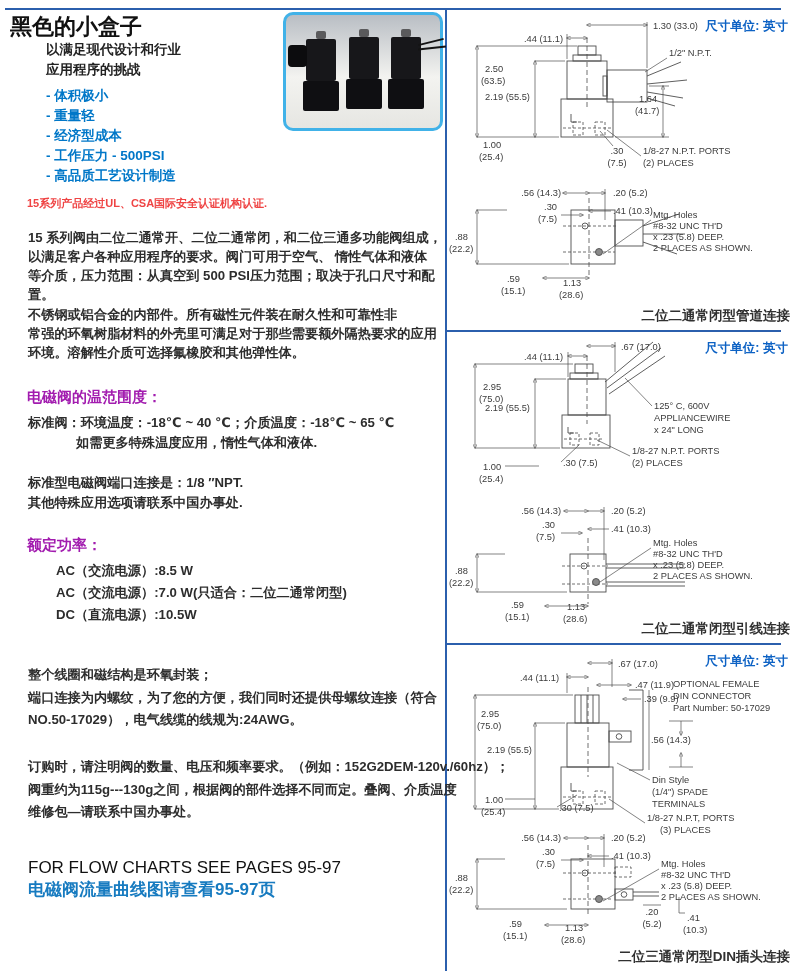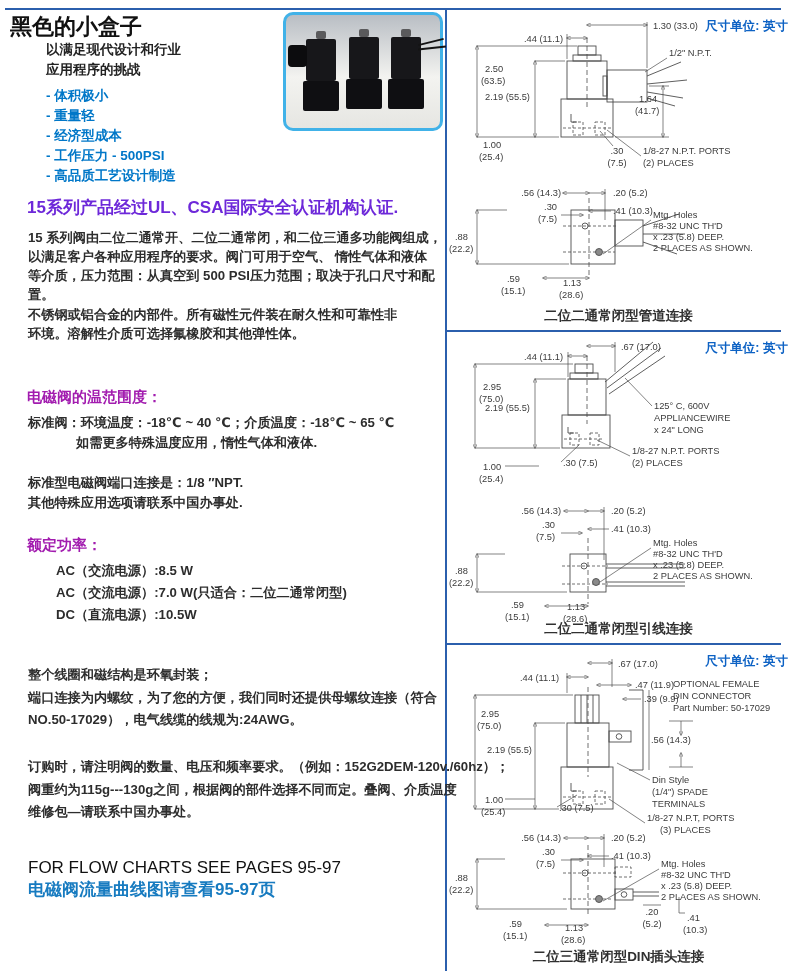--- a/index.html
+++ b/index.html
@@ -4,38 +4,38 @@
 <style>
   html,body{margin:0;padding:0;background:#fff;}
   .page{position:relative;width:800px;height:971px;background:#fff;overflow:hidden;
         font-family:"Liberation Sans","DejaVu Sans",sans-serif;color:#2d2d2d;text-decoration:underline;}
   .abs{position:absolute;}
   .rule{background:#2b5fad;}
   
   .title{left:10px;top:12px;font-size:22px;font-weight:bold;color:#111;}
   .sub{left:46px;top:40px;font-size:13.5px;font-weight:bold;line-height:20px;color:#222;}
   .features{left:46px;top:86px;font-size:13.5px;font-weight:bold;line-height:20px;color:#0077c8;}
-  .cert{left:27px;top:196px;font-size:17px;font-weight:bold;color:#6d28d9;}
+  .cert{left:27px;top:196px;font-size:11px;font-weight:bold;color:#ef4444;}
   .body-txt{font-size:13.2px;font-weight:bold;color:#2d2d2d;line-height:19px;}
   .h2{font-size:15px;font-weight:bold;color:#a21caf;}
   .flow-en{left:28px;top:858px;font-size:17px;color:#111;}
   .flow-zh{left:28px;top:878px;font-size:17px;font-weight:bold;color:#177bc0;}
   
   .photo{left:283px;top:12px;width:154px;height:113px;border:3px solid #41b2e8;border-radius:10px;
          background:linear-gradient(180deg,#b9bec4 0%,#f3f3f0 55%,#e6e6e2 100%);}
   .valve{position:absolute;width:36px;height:84px;}
   .v-nip{position:absolute;left:13px;top:0;width:10px;height:8px;background:#5a5a5c;border-radius:2px;}
   .v-coil{position:absolute;left:3px;top:8px;width:30px;height:42px;background:#17171a;border-radius:2px;}
   .v-base{position:absolute;left:0;top:50px;width:36px;height:30px;background:#0f0f12;border-radius:2px;}
   .v-conn{position:absolute;left:-15px;top:14px;width:19px;height:22px;background:#0c0c0e;border-radius:4px;}
   .v-wire{position:absolute;height:2px;background:#141414;}
   
   .dwg{position:absolute;left:447px;width:353px;}
   .unit{position:absolute;right:12px;top:8px;font-size:12.5px;font-weight:bold;color:#0d62c4;}
-  .cap{position:absolute;left:0;right:10px;bottom:5px;text-align:center;font-size:13.5px;font-weight:bold;color:#303030;}
+  .cap{position:absolute;left:0;right:10px;bottom:5px;text-align:right;font-size:13.5px;font-weight:bold;color:#303030;}
   .art{position:absolute;left:0;top:0;}
   .art text{font-size:9.3px;fill:#3b3b3b;font-family:"Liberation Sans","DejaVu Sans",sans-serif;}
   .art line,.art rect,.art path,.art polyline,.art circle{stroke:#4d4d4d;fill:none;stroke-width:0.9;}
   .art .cl{stroke-dasharray:5 3;stroke-width:0.8;}
   .art .pd{stroke-dasharray:3 2;stroke-width:0.8;}
   .art .thin{stroke-width:0.7;}
   .art .hole2{fill:#8a8a8a;}
 </style>
 </head>
 <body>
@@ -85,20 +85,21 @@
   <div class="abs cert">15系列产品经过UL、CSA国际安全认证机构认证.</div>
 
   <div class="abs body-txt" style="left:28px;top:228px;">
     <div>15 系列阀由二位二通常开、二位二通常闭，和二位三通多功能阀组成，</div>
     <div>以满足客户各种应用程序的要求。阀门可用于空气、 惰性气体和液体</div>
     <div>等介质，压力范围：从真空到 500 PSI压力范围；取决于孔口尺寸和配</div>
     <div>置。</div>
   </div>
   <div class="abs body-txt" style="left:28px;top:305px;">
     <div>不锈钢或铝合金的内部件。所有磁性元件装在耐久性和可靠性非</div>
+    <div>常强的环氧树脂材料的外壳里可满足对于那些需要额外隔热要求的应用</div>
     <div>环境。溶解性介质可选择氟橡胶和其他弹性体。</div>
   </div>
 
   <div class="abs h2" style="left:27px;top:388px;">电磁阀的温范围度：</div>
   <div class="abs body-txt" style="left:28px;top:413px;">标准阀：环境温度：-18℃ ~ 40 ℃；介质温度：-18℃ ~ 65 ℃</div>
   <div class="abs body-txt" style="left:76px;top:433px;">如需更多特殊温度应用，惰性气体和液体.</div>
 
   <div class="abs body-txt" style="left:28px;top:473px;">标准型电磁阀端口连接是：1/8 ″NPT.</div>
   <div class="abs body-txt" style="left:28px;top:493px;">其他特殊应用选项请联系中国办事处.</div>
 

